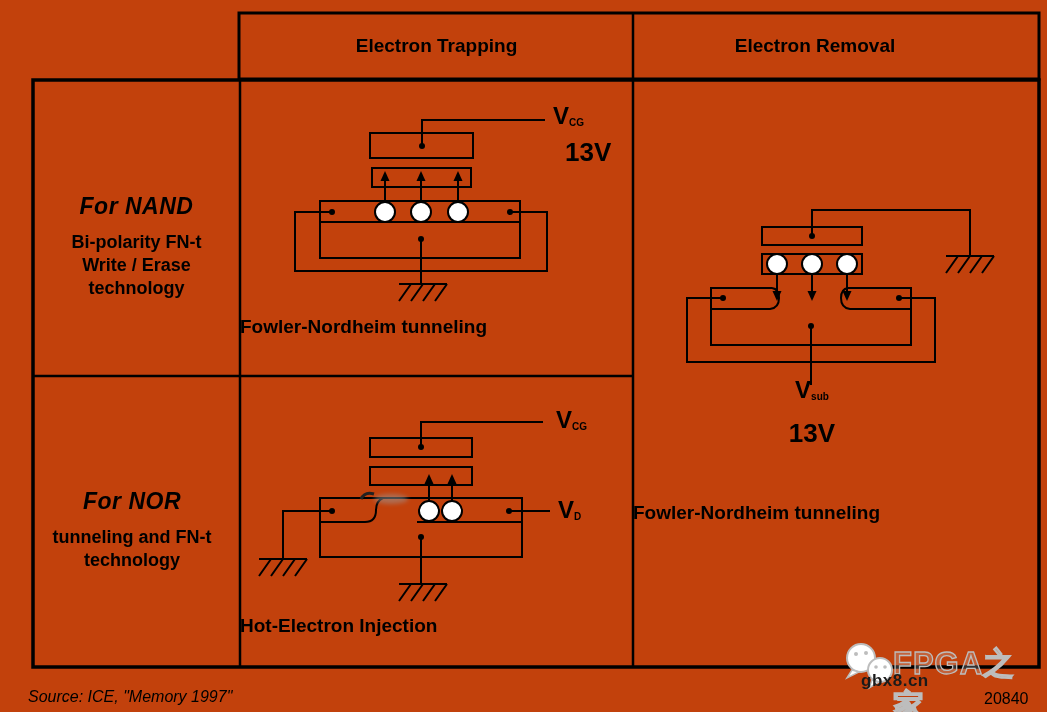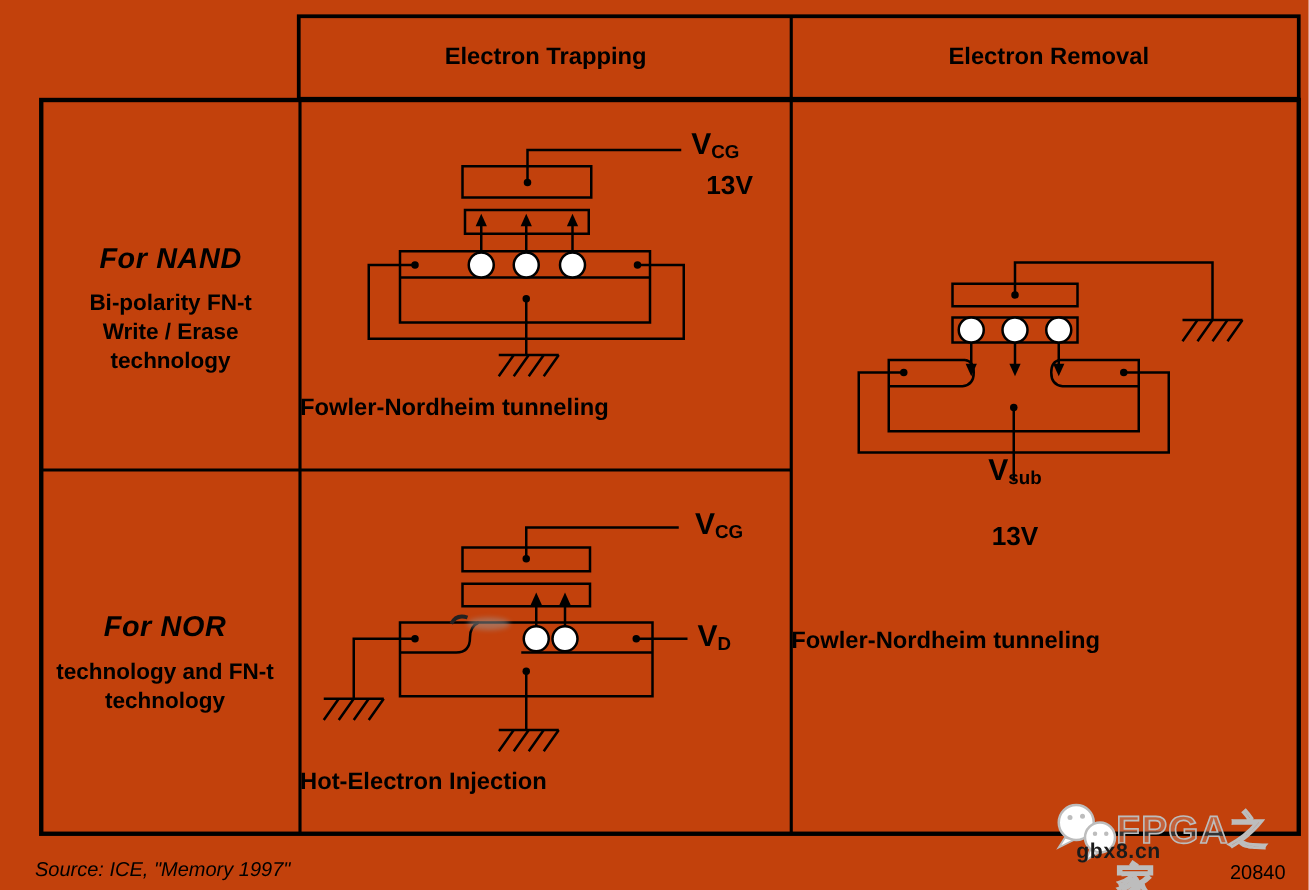--- a/index.html
+++ b/index.html
@@ -13,22 +13,22 @@
   .wcirc{fill:#fff;stroke:#000;stroke-width:2;}
   .dot{fill:#000;stroke:none;}
   .ah{fill:#000;stroke:none;}
   .t{position:absolute;white-space:nowrap;}
   .hdr{display:flex;align-items:center;justify-content:center;font-weight:bold;font-size:19px;}
   .labelblock{text-align:center;margin-top:47px;}
   .rowtitle{font-weight:bold;font-style:italic;font-size:23px;margin-bottom:11px;letter-spacing:0.5px;}
   .rowdesc{font-weight:bold;font-size:18px;line-height:23px;}
   .caption{font-weight:bold;font-size:19px;}
   .vlab{font-weight:bold;font-size:24px;line-height:24px;}
-  .vlab sub{font-size:15px;vertical-align:-0.22em;}
-  .volt{font-weight:bold;font-size:21px;}
+  .vlab sub{font-size:10px;vertical-align:-0.22em;}
+  .volt{font-weight:bold;font-size:26px;}
   .source{font-style:italic;font-size:16px;}
   .fignum{font-size:16px;}
   .wm-brand{
     position:absolute;font-weight:bold;font-size:31px;letter-spacing:1px;
     color:rgba(200,200,200,0.25);-webkit-text-stroke:1.3px #bdbdbd;
   }
   .wm-site{position:absolute;font-weight:bold;font-size:17px;letter-spacing:0.5px;}
 </style>
 </head>
 <body>
@@ -146,44 +146,44 @@
       <g fill="#bdbdbd" stroke="none">
         <circle cx="856" cy="654" r="2"></circle>
           <circle cx="866" cy="653" r="2"></circle>
         <circle cx="876" cy="667" r="1.8"></circle>
           <circle cx="885" cy="667" r="1.8"></circle>
       </g>
     </g>
   </svg>
 
   <div class="t hdr" style="left:240px;top:13px;width:393px;height:66px">Electron Trapping</div>
-  <div class="t hdr" style="left:636px;top:13px;width:406px;height:66px">Electron Removal</div>
+  <div class="t hdr" style="left:612px;top:13px;width:406px;height:66px">Electron Removal</div>
 
   <div class="t labelblock" style="left:33px;top:146px;width:207px">
     <div class="rowtitle">For NAND</div>
     <div class="rowdesc">
       <div>Bi-polarity FN-t</div>
       <div>Write / Erase</div>
       <div>technology</div>
     </div>
   </div>
 
   <div class="t labelblock" style="left:33px;top:441px;width:198px">
     <div class="rowtitle">For NOR</div>
     <div class="rowdesc">
-      <div>technology and FN-t</div>
+      <div>tunneling and FN-t</div>
       <div>technology</div>
     </div>
   </div>
 
   <div class="t vlab" style="left:553px;top:104px"><span>V</span><sub>CG</sub></div>
   <div class="t volt" style="left:565px;top:137px">13V</div>
   <div class="t caption" style="left:240px;top:316px;width:393px">Fowler-Nordheim tunneling</div>
 
-  <div class="t vlab" style="left:760px;top:365px;width:104px;text-align:center"><span>V</span><sub>sub</sub></div>
+  <div class="t vlab" style="left:760px;top:378px;width:104px;text-align:center"><span>V</span><sub>sub</sub></div>
   <div class="t volt" style="left:760px;top:418px;width:104px;text-align:center">13V</div>
   <div class="t caption" style="left:633px;top:502px;width:406px">Fowler-Nordheim tunneling</div>
 
   <div class="t vlab" style="left:556px;top:408px"><span>V</span><sub>CG</sub></div>
   <div class="t vlab" style="left:558px;top:498px"><span>V</span><sub>D</sub></div>
   <div class="t caption" style="left:240px;top:615px;width:344px">Hot-Electron Injection</div>
 
   <div class="t source" style="left:28px;top:688px">Source:  ICE, "Memory 1997"</div>
   <div class="t fignum" style="left:984px;top:690px">20840</div>
 

